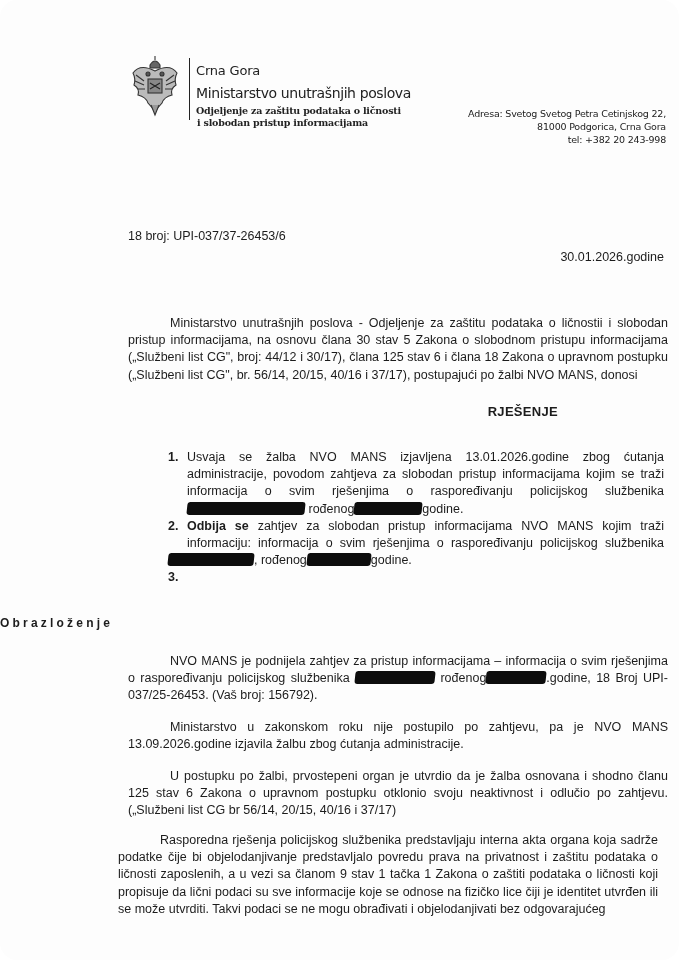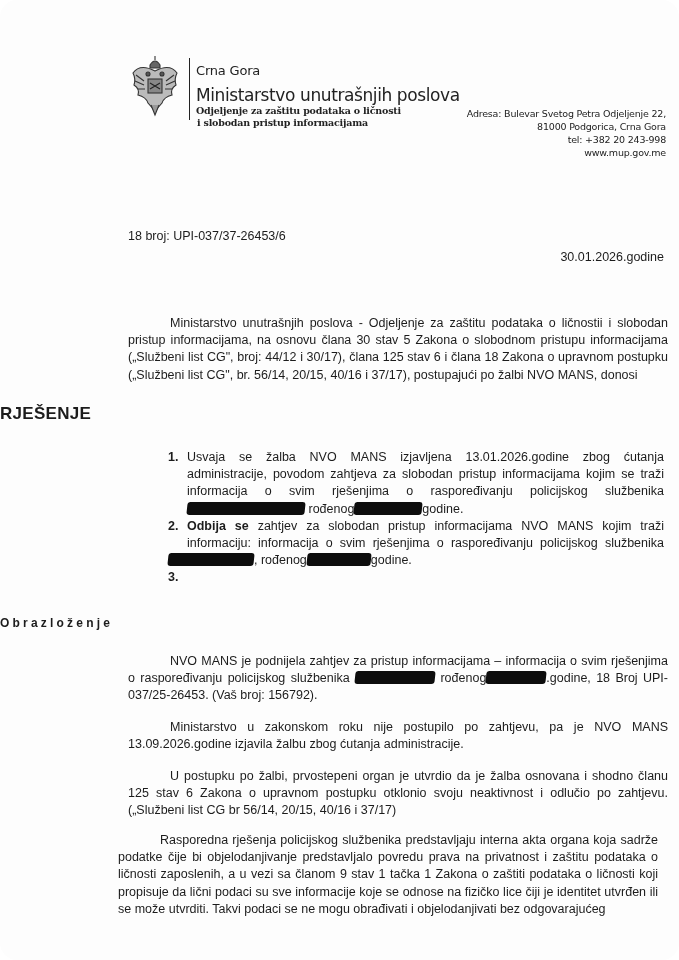--- a/index.html
+++ b/index.html
@@ -3,33 +3,33 @@
   <meta charset="utf-8">
   <style>
     html, body { margin: 0; padding: 0; background: #ffffff; }
     body { width: 679px; height: 960px; position: relative; overflow: hidden; color: #1a1a1a; }
     .page { position: absolute; left: 0; top: 0; width: 679px; height: 960px; background: #fdfdfd; border-radius: 17px; }
 
     
     .coat { position: absolute; left: 130px; top: 55px; width: 50px; height: 62px; }
     .vline { position: absolute; left: 189px; top: 58px; width: 1px; height: 62px; background: #222; }
     .hdr-country { position: absolute; left: 196px; top: 63px; font-family: "DejaVu Sans", sans-serif; font-size: 13px; color: #222; letter-spacing: -0.2px; }
-    .hdr-ministry { position: absolute; left: 196px; top: 85px; font-family: "DejaVu Sans", sans-serif; font-size: 17px; color: #222; letter-spacing: -0.4px; }
+    .hdr-ministry { position: absolute; left: 196px; top: 85px; font-family: "DejaVu Sans", sans-serif; font-size: 14px; color: #222; letter-spacing: -0.4px; }
     .hdr-dept { position: absolute; left: 196px; top: 105px; font-family: "DejaVu Serif", serif; font-weight: bold; font-size: 9.5px; line-height: 12px; color: #222; letter-spacing: -0.2px; }
 
     .addr { position: absolute; right: 13px; top: 107px; text-align: right; font-family: "DejaVu Sans", sans-serif; font-size: 9.5px; line-height: 13px; color: #222; letter-spacing: -0.2px; }
 
     
     .t { font-family: "Liberation Sans", sans-serif; font-size: 12.5px; color: #1c1c1c; }
     .ref { position: absolute; left: 128px; top: 229px; }
     .date { position: absolute; right: 15px; top: 250px; }
 
     .para { position: absolute; text-align: justify; line-height: 17.2px; }
     .p-intro { left: 128px; top: 315px; width: 540px; text-indent: 42px; }
-    .title { position: absolute; left: 0; width: 558px; top: 404px; text-align: left; font-weight: bold; font-size: 17px; letter-spacing: 0.3px; }
+    .title { position: absolute; left: 0; width: 558px; top: 404px; text-align: right; font-weight: bold; font-size: 13px; letter-spacing: 0.3px; }
 
     .items { position: absolute; left: 168px; top: 449px; width: 496px; line-height: 17.2px; }
     .item { position: relative; padding-left: 19px; text-align: justify; }
     .item .num { position: absolute; left: 0; top: 0; font-weight: bold; }
     .redact { display: inline-block; background: #0d0d0d; height: 13px; vertical-align: -2px; border-radius: 3px; transform: skewX(-6deg); }
 
     .obraz { position: absolute; left: 0; width: 679px; top: 616px; font-weight: bold; letter-spacing: 3.2px; font-size: 12px; }
 
     .p1 { left: 128px; top: 653px; width: 540px; text-indent: 42px; }
     .p2 { left: 128px; top: 719px; width: 540px; text-indent: 42px; }
@@ -58,24 +58,23 @@
   <div class="vline"></div>
 
   <div class="hdr-country">Crna Gora</div>
   <div class="hdr-ministry">Ministarstvo unutrašnjih poslova</div>
   <div class="hdr-dept">
     <div>Odjeljenje za zaštitu podataka o ličnosti</div>
     <div style="padding-left:1px">i slobodan pristup informacijama</div>
   </div>
 
   <div class="addr">
-    <div>Adresa: Bulevar Svetog Petra Odjeljenje 22,</div>
+    <div>Adresa: Svetog Svetog Petra Cetinjskog 22,</div>
     <div>81000 Podgorica, Crna Gora</div>
     <div>tel: +382 20 243-998</div>
-    <div>www.mup.gov.me</div>
   </div>
 
   <div class="t ref">18 broj: UPI-037/37-26453/6</div>
   <div class="t date">30.01.2026.godine</div>
 
   <div class="t para p-intro">Ministarstvo unutrašnjih poslova - Odjeljenje za zaštitu podataka o ličnostii i slobodan pristup informacijama, na osnovu člana 30 stav 5 Zakona o slobodnom pristupu informacijama („Službeni list CG", broj: 44/12 i 30/17), člana 125 stav 6 i člana 18 Zakona o upravnom postupku („Službeni list CG", br. 56/14, 20/15, 40/16 i 37/17), postupajući po žalbi NVO MANS, donosi</div>
 
   <div class="t title">RJEŠENJE</div>
 
   <div class="t items">

